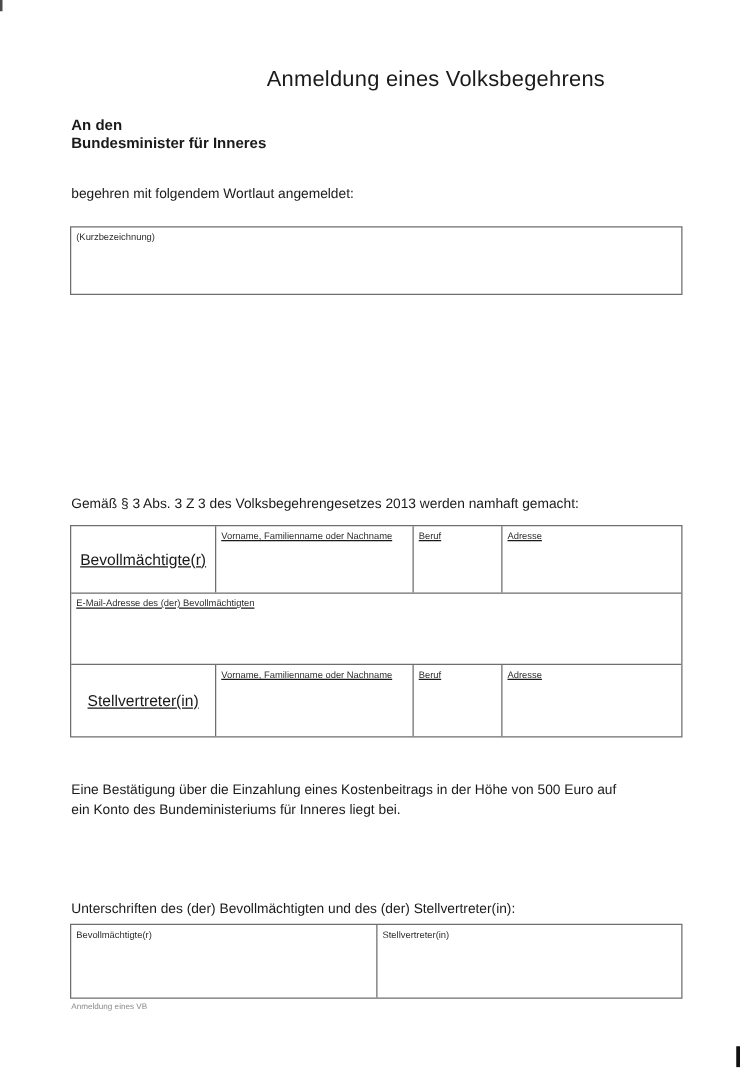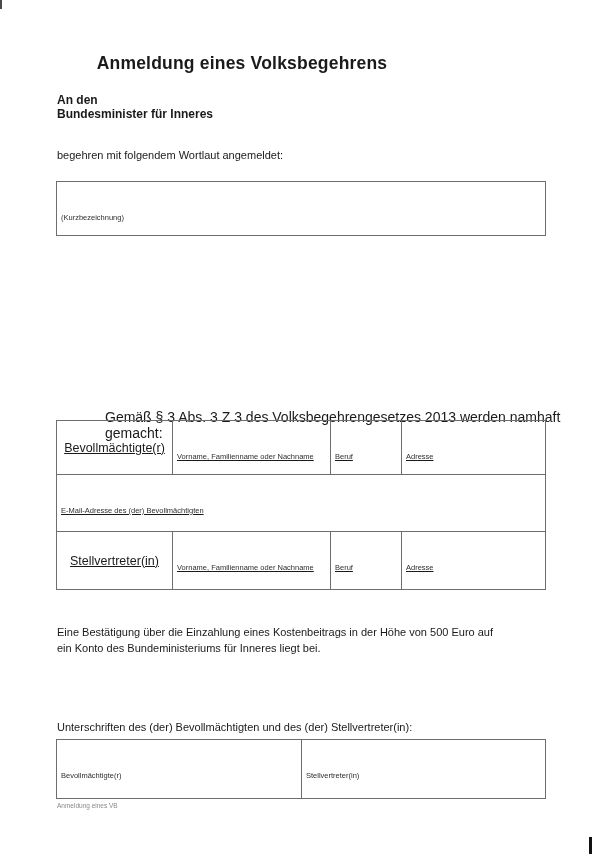--- a/index.html
+++ b/index.html
@@ -9,23 +9,23 @@
     width: 604px;
     height: 854px;
     background: #ffffff;
     font-family: "Liberation Sans", sans-serif;
     color: #1a1a1a;
     overflow: hidden;
   }
   .title {
     position: absolute;
     top: 53px; left: 0; width: 484px;
-    text-align: center;
+    text-align: right;
     font-size: 17.5px;
-    font-weight: bold;
+    font-weight: normal;
     letter-spacing: 0.2px;
   }
   .addressee {
     position: absolute;
     left: 57px; top: 94px;
     font-size: 12px;
     font-weight: bold;
     line-height: 13.5px;
   }
   .intro {
@@ -43,28 +43,26 @@
     background: #fff;
   }
   .box-short { top: 181px; height: 55px; }
   .box-text  { top: 237px; height: 126px; }
   .small-label {
     display: block;
     padding: 3px 4px;
     font-size: 7.5px;
     color: #2e2e2e;
     line-height: 9px;
-    margin-top: 28px;
   }
   .heading2 {
     position: absolute;
-    left: 57px; top: 409px;
-    width: 494px;
-    font-size: 14px;
-    margin-left: 48px;
+    left: 57px; top: 397px;
+    width: 494px;
+    font-size: 11px;
   }
   .table1 {
     position: absolute;
     left: 56px; top: 420px;
     width: 490px; height: 170px;
     border: 1px solid #6e6e6e;
     display: flex;
     flex-direction: column;
   }
   .t-row { display: flex; width: 100%; }

